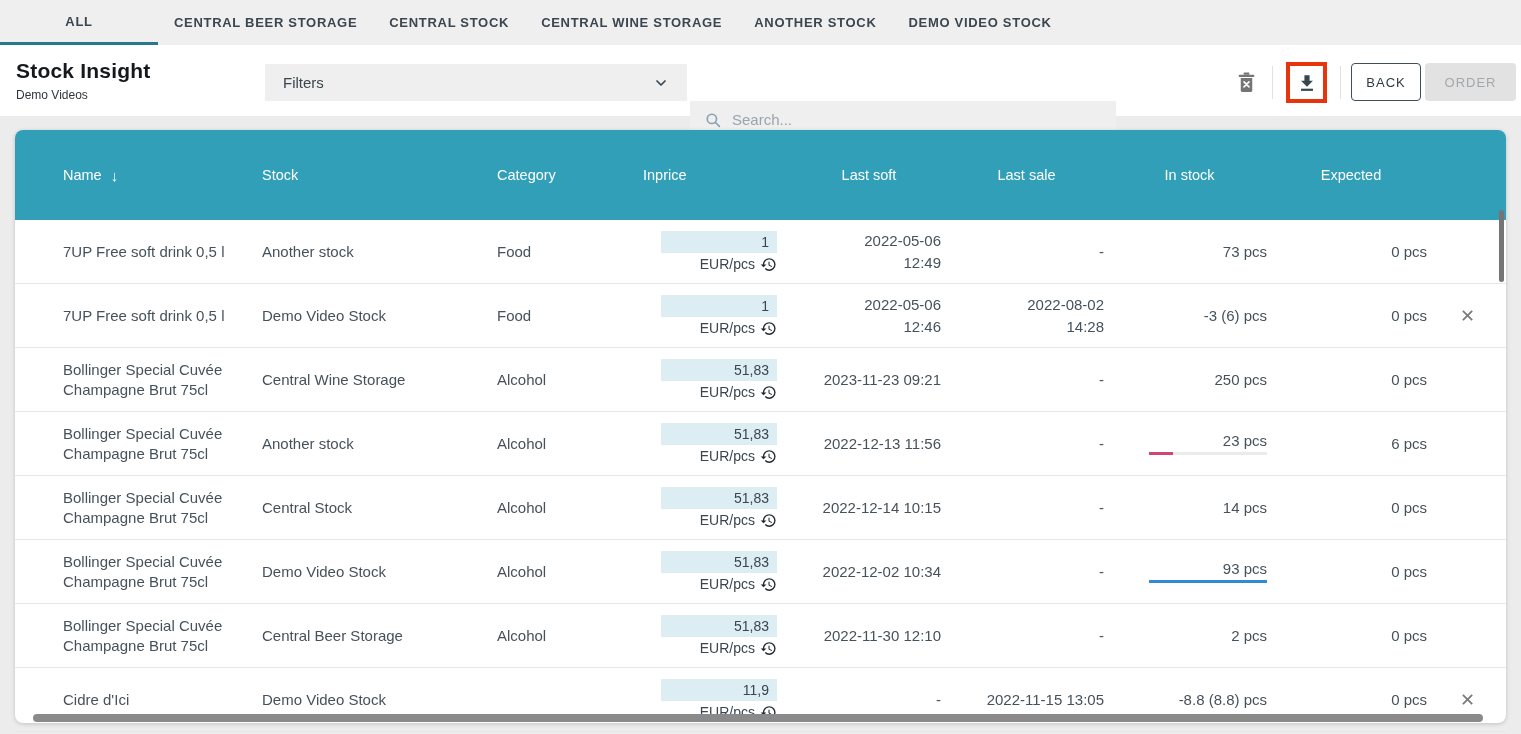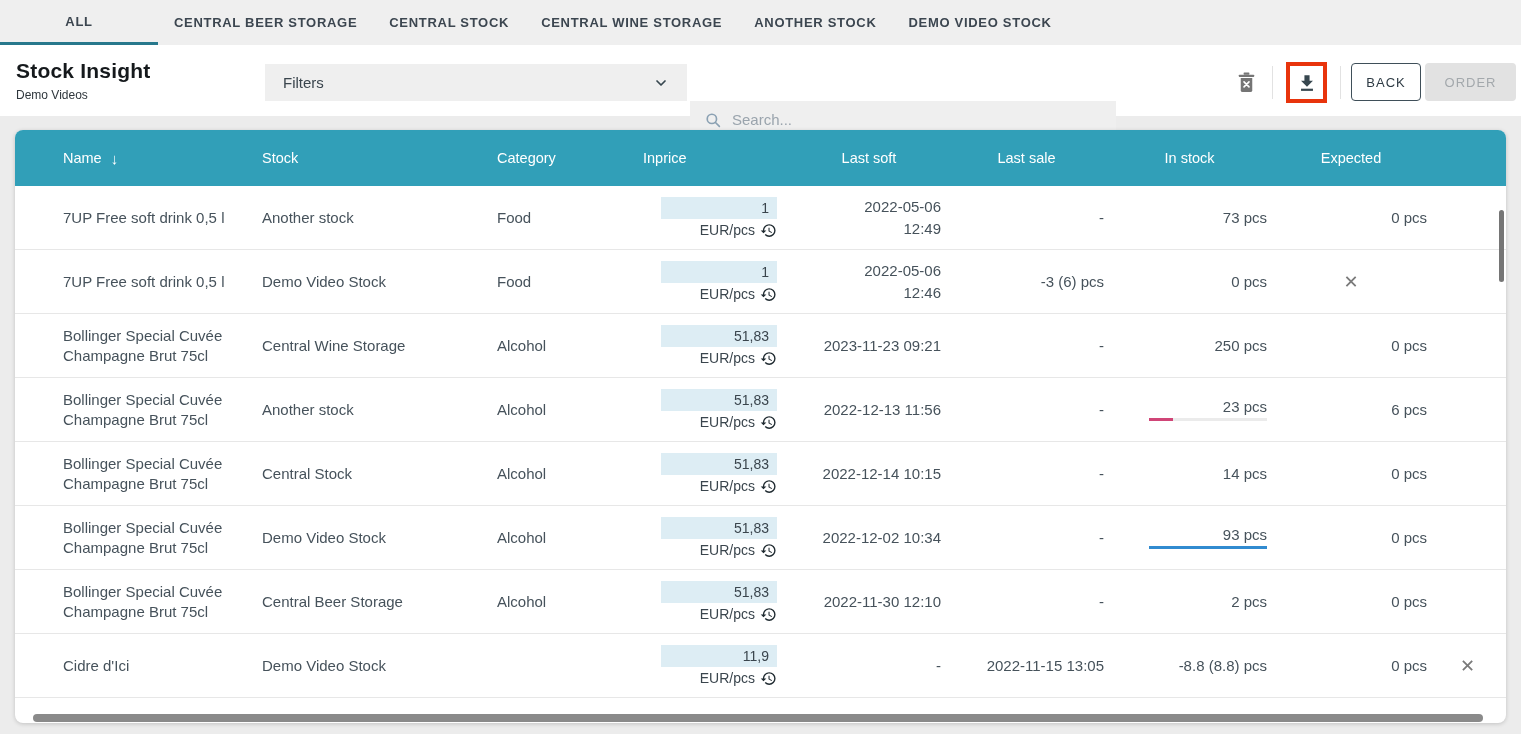--- a/index.html
+++ b/index.html
@@ -35,21 +35,21 @@
   .btn { position:absolute; top:18px; height:38px; border-radius:4px; font-size:13px; letter-spacing:1px;
          font-family:inherit; cursor:pointer; }
   .btn.back { left:1351px; width:70px; background:#fff; border:1px solid #3f4f59; color:#2e3b44; }
   .btn.order { left:1425px; width:91px; background:#e2e2e2; border:none; color:#a3a8ac; cursor:default; }
 
   
   .card { position:absolute; left:15px; top:130px; width:1491px; height:593px; background:#fff;
           border-radius:8px; box-shadow:0 1px 4px rgba(0,0,0,.18); }
   .grid { display:grid; grid-template-columns:199px 235px 146px 150px 152px 163px 163px 160px 73px;
           padding-left:48px; align-items:center; }
-  .thead { height:56px; background:#319fb8; border-radius:8px 8px 0 0; color:#fff; font-size:14.5px; }
+  .thead { height:90px; background:#319fb8; border-radius:8px 8px 0 0; color:#fff; font-size:14.5px; }
   .thead .hc { display:flex; align-items:center; cursor:pointer; }
   .thead .hc.center { justify-content:center; }
   .sort-arrow { margin-left:9px; font-size:15px; }
   .tbody { }
   .row { height:64px; border-bottom:1px solid #e7e7e7; font-size:15px; color:#46525b; }
   .cell { }
   .cell.name { line-height:20px; padding-right:10px; }
   .cell.right { text-align:right; padding-right:4px; }
   .cell.prewrap { white-space:pre-line; line-height:22px; }
   .inprice { display:flex; flex-direction:column; align-items:flex-end; padding-right:16px; }
@@ -199,20 +199,22 @@
       <div class="pricebox"><span>1</span></div>
       <div class="unitrow">
         <span>EUR/pcs</span>
         <svg width="17" height="17" viewBox="0 0 24 24" fill="#1f2a30">
                 <path d="M13 3a9 9 0 0 0-9 9H1l3.89 3.89.07.14L9 12H6c0-3.87 3.13-7 7-7s7 3.13 7 7-3.13 7-7 7c-1.93 0-3.68-.79-4.94-2.06l-1.42 1.42A8.954 8.954 0 0 0 13 21a9 9 0 0 0 0-18zm-1 5v5l4.28 2.54.72-1.21-3.5-2.08V8H12z"></path>
               </svg>
       </div>
     </div>
     <div class="cell right prewrap">2022-05-06
 12:46</div>
+    <div class="cell right prewrap">2022-08-02
+14:28</div>
     <div class="instock-cell">
       <span>-3 (6) pcs</span>
 
     </div>
     <div class="cell right">0 pcs</div>
     <div class="closec"><span class="close-x" style="visibility: visible;">✕</span></div>
   </div>
 
   <div class="row grid">
     <div class="cell name">Bollinger Special Cuvée Champagne Brut 75cl</div>

